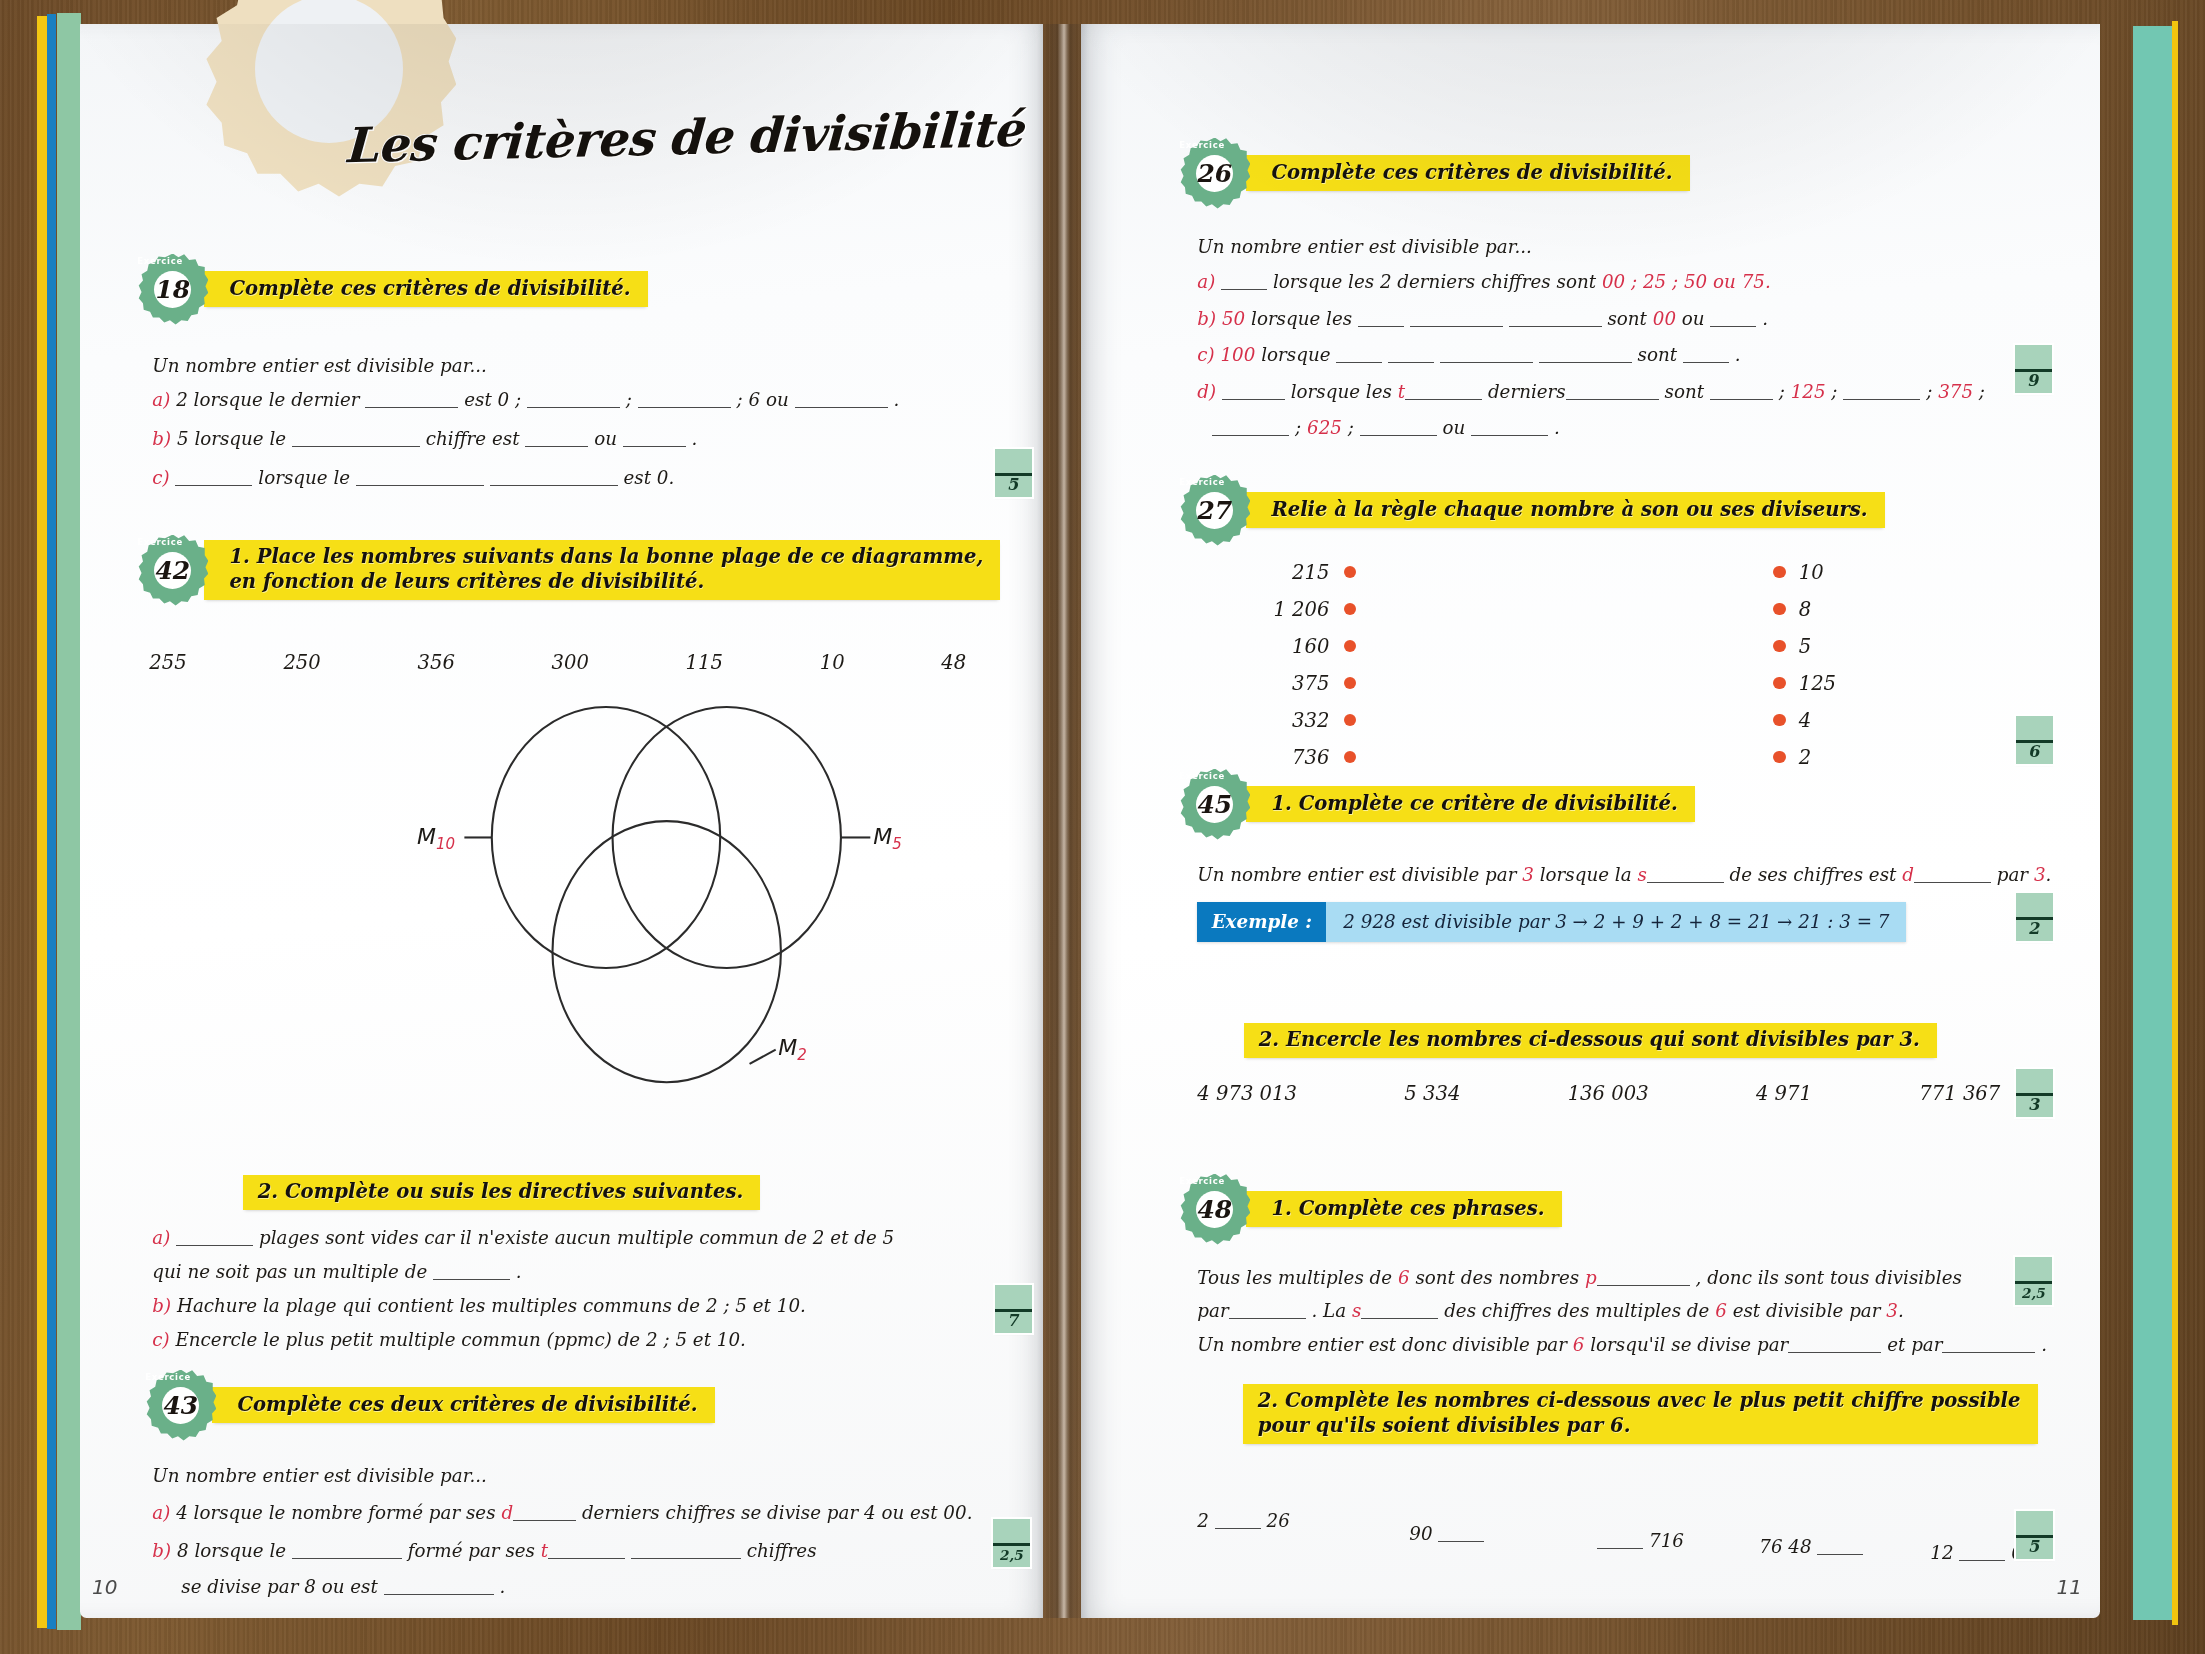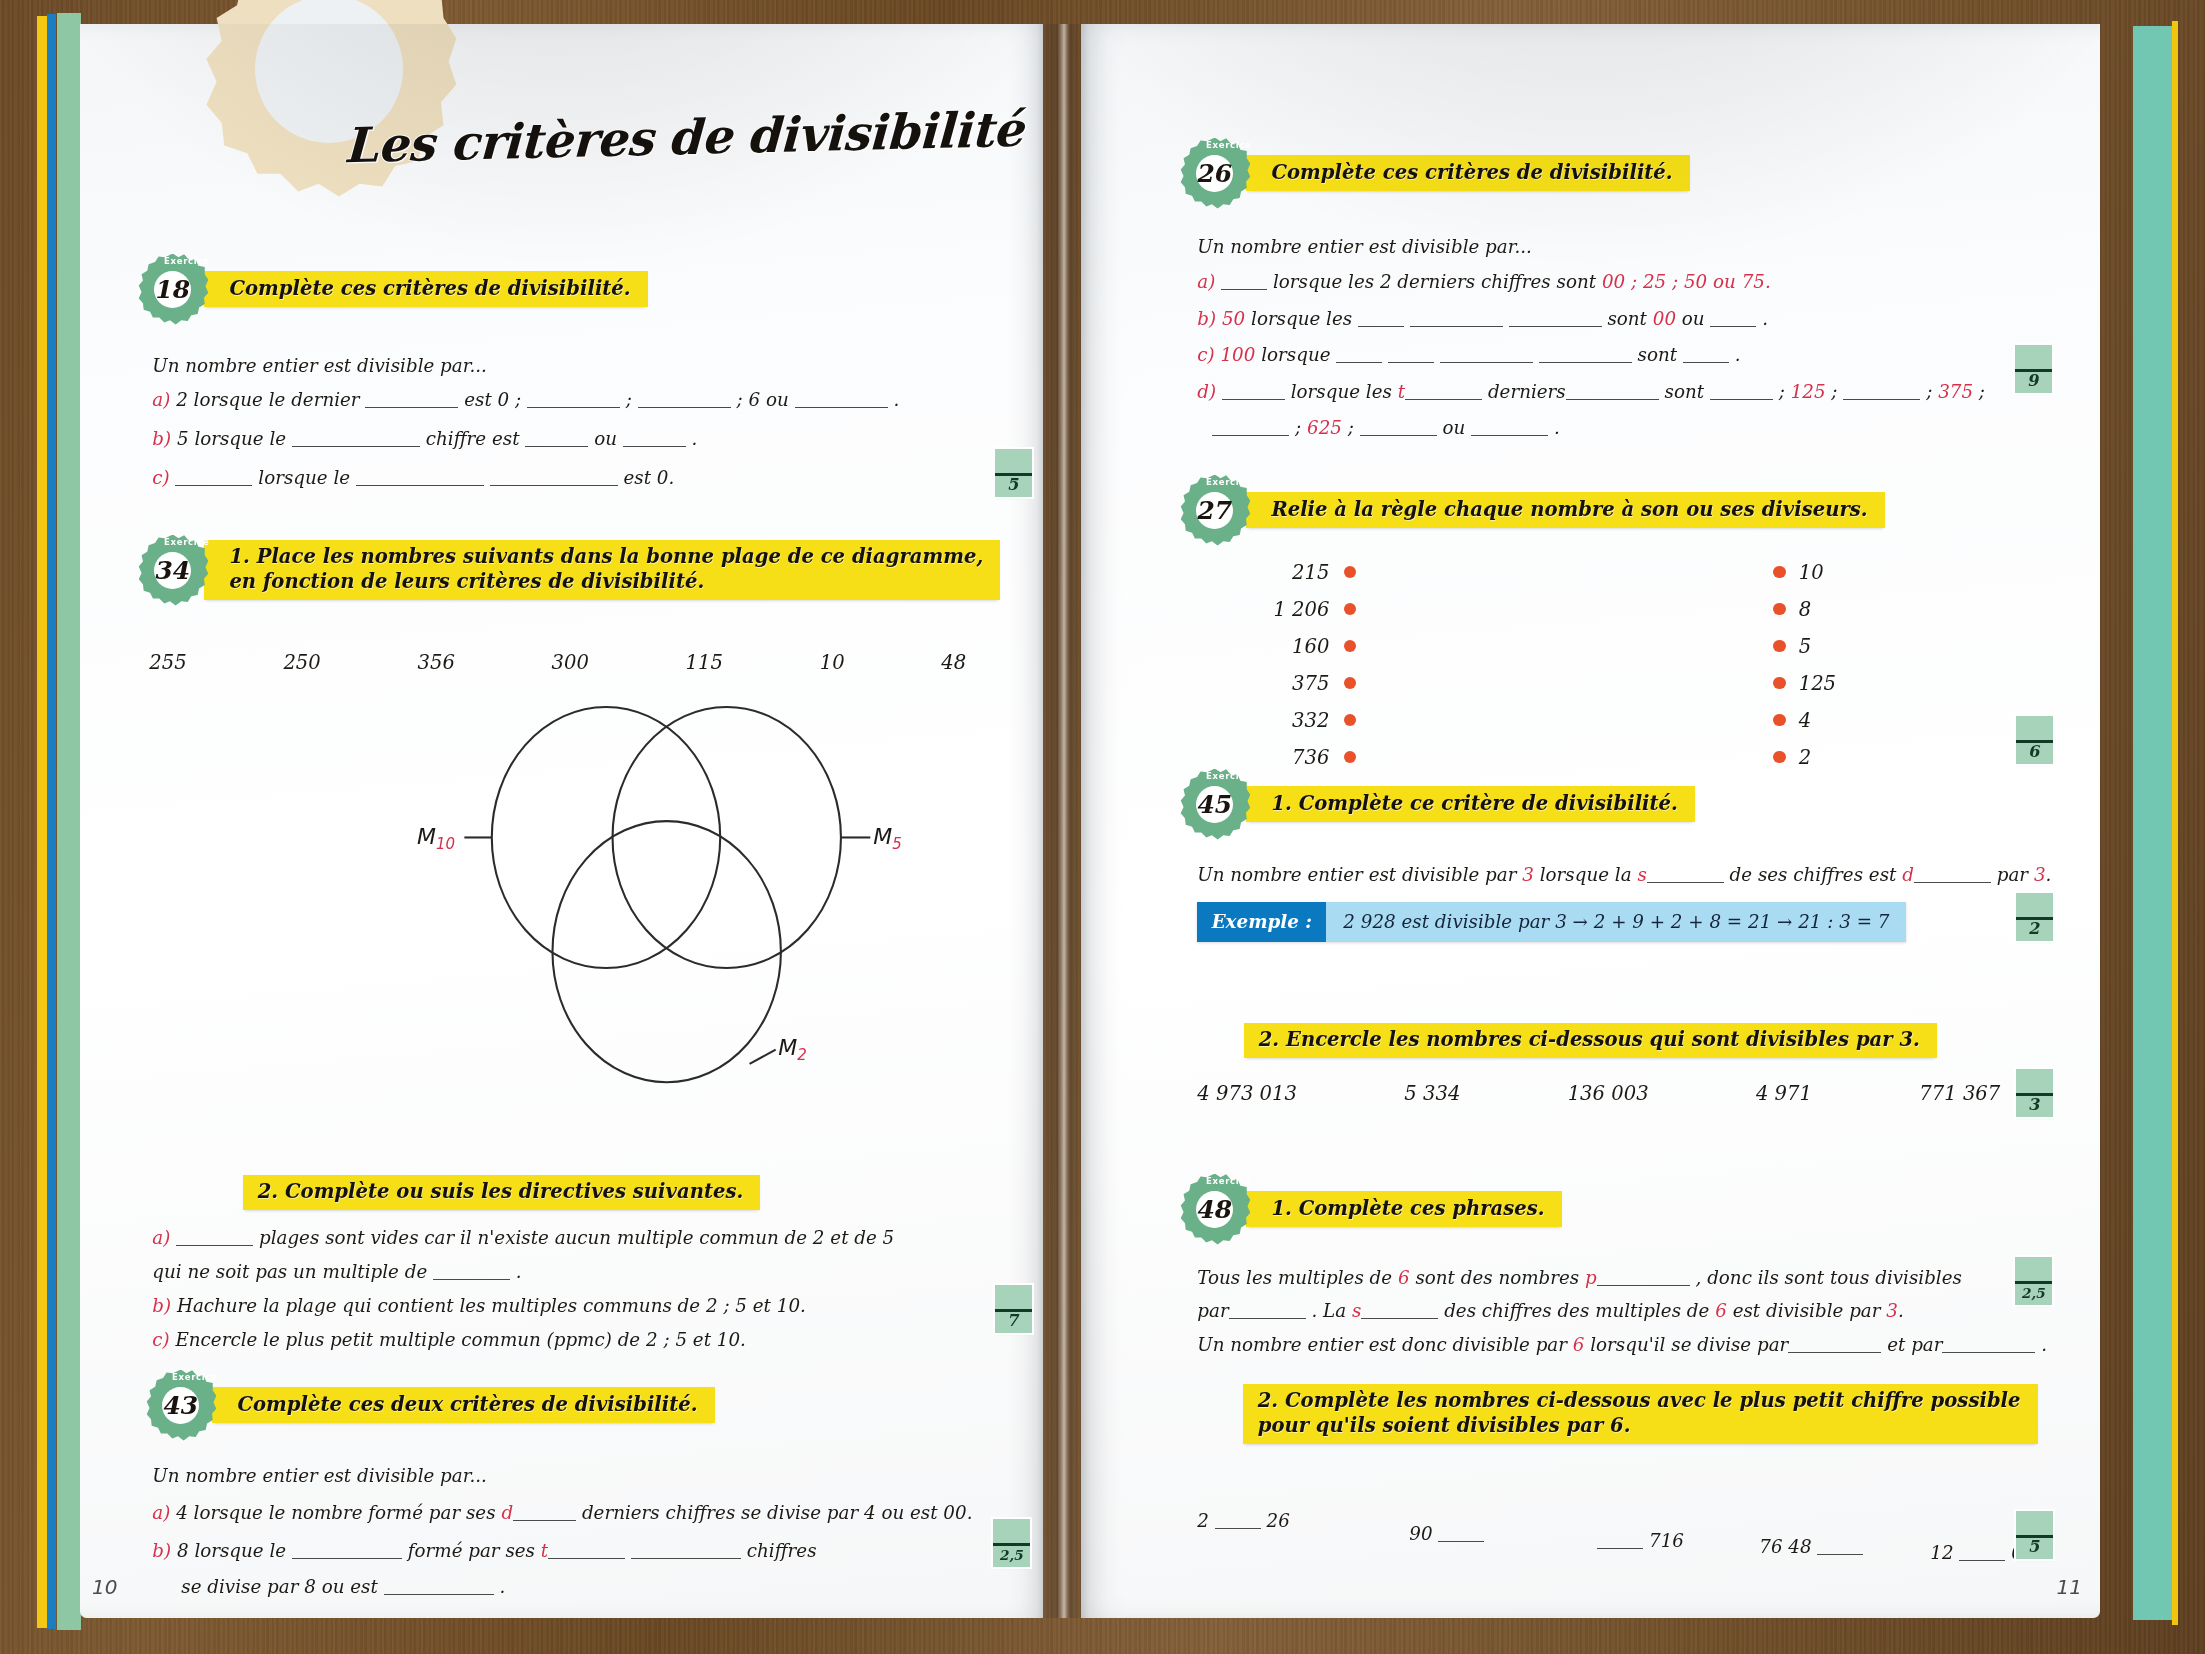--- a/index.html
+++ b/index.html
@@ -117,21 +117,21 @@
   .gear-badge .disc{
     position:absolute; left:24%; top:24%; width:52%; height:52%;
     background:#ffffff; border-radius:50%;
     display:flex; align-items:center; justify-content:center;
   }
   .gear-badge .num{
     font-family:"DejaVu Serif", serif; font-weight:700; font-style:italic;
     font-size:25px; color:#1a1410; line-height:1;
   }
   .gear-badge .word{
-    position:absolute; left:14px; top:2.6px; width:100%; text-align:center;
+    position:absolute; left:0; top:2.6px; width:100%; 
     font-family:"DejaVu Sans", sans-serif; font-size:8.5px; font-weight:700;
     color:#ffffff; letter-spacing:0.7px;
   }
   .yellow-band {
     background:#f6df16;
     padding:4.6px 17px 5.9px 25px;
     font-family:"DejaVu Serif", serif;
     font-style:italic; font-weight:700;
     font-size:19.6px; color:#15110d;
     line-height:1.28;
@@ -292,21 +292,21 @@
         <div class="score" style="left:915px; top:425px;">
           <div class="bar"></div>
           <div class="val">5</div>
         </div>
 
         <div class="ex-head" style="left:57px; top:511px;">
           <div class="gear-badge">
             <div class="cog"></div>
             <div class="word">Exercice</div>
             <div class="disc">
-                <span class="num">34</span>
+                <span class="num">42</span>
               </div>
           </div>
           <div class="yellow-band">
             <div>1. Place les nombres suivants dans la bonne plage de ce diagramme,</div>
             <div>en fonction de leurs critères de divisibilité.</div>
           </div>
         </div>
 
         <div class="numrow" style="left:69px; top:627px; width:817px; justify-content:space-between;">
           <span>255</span>

